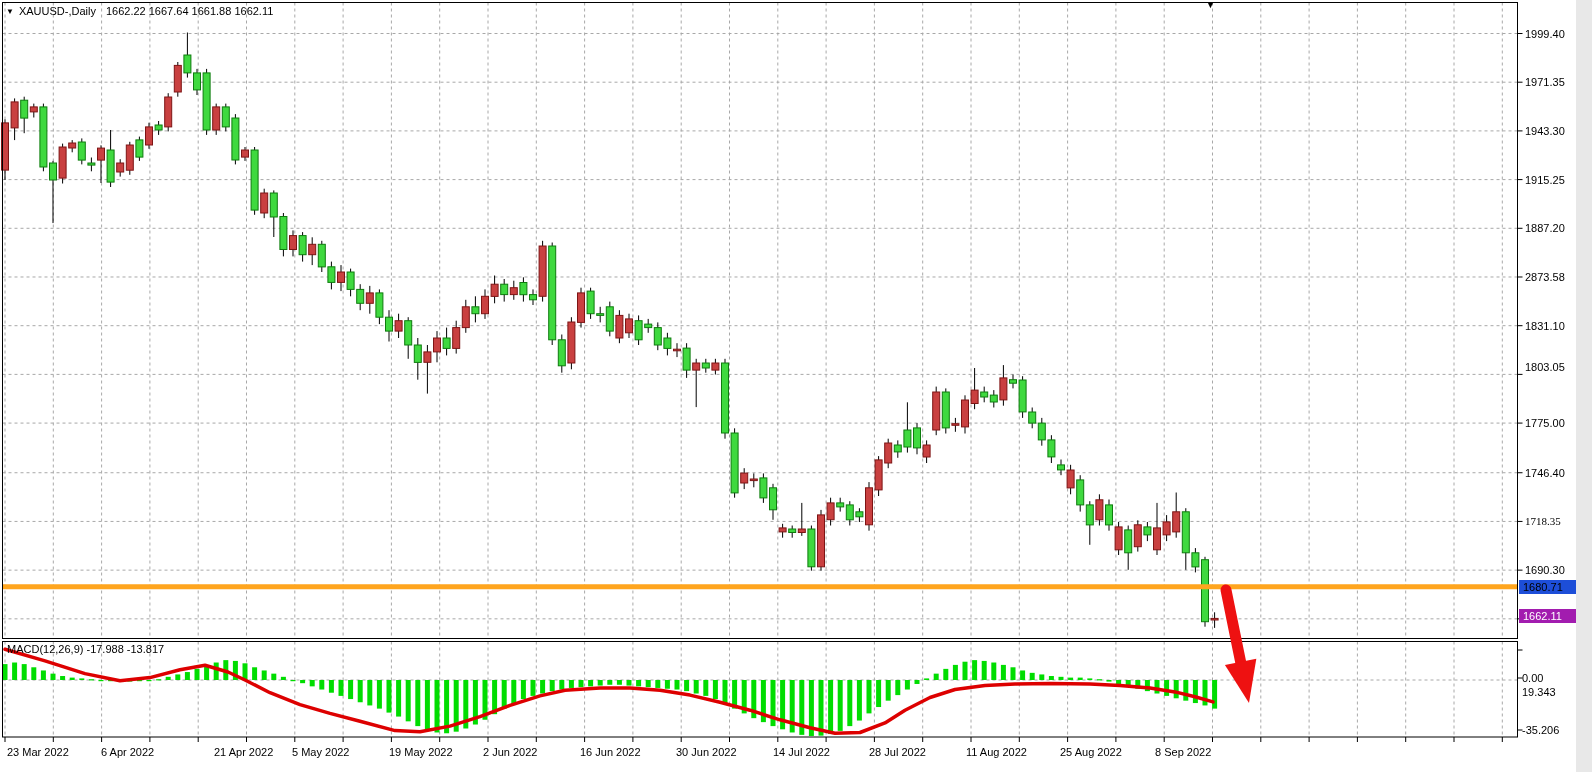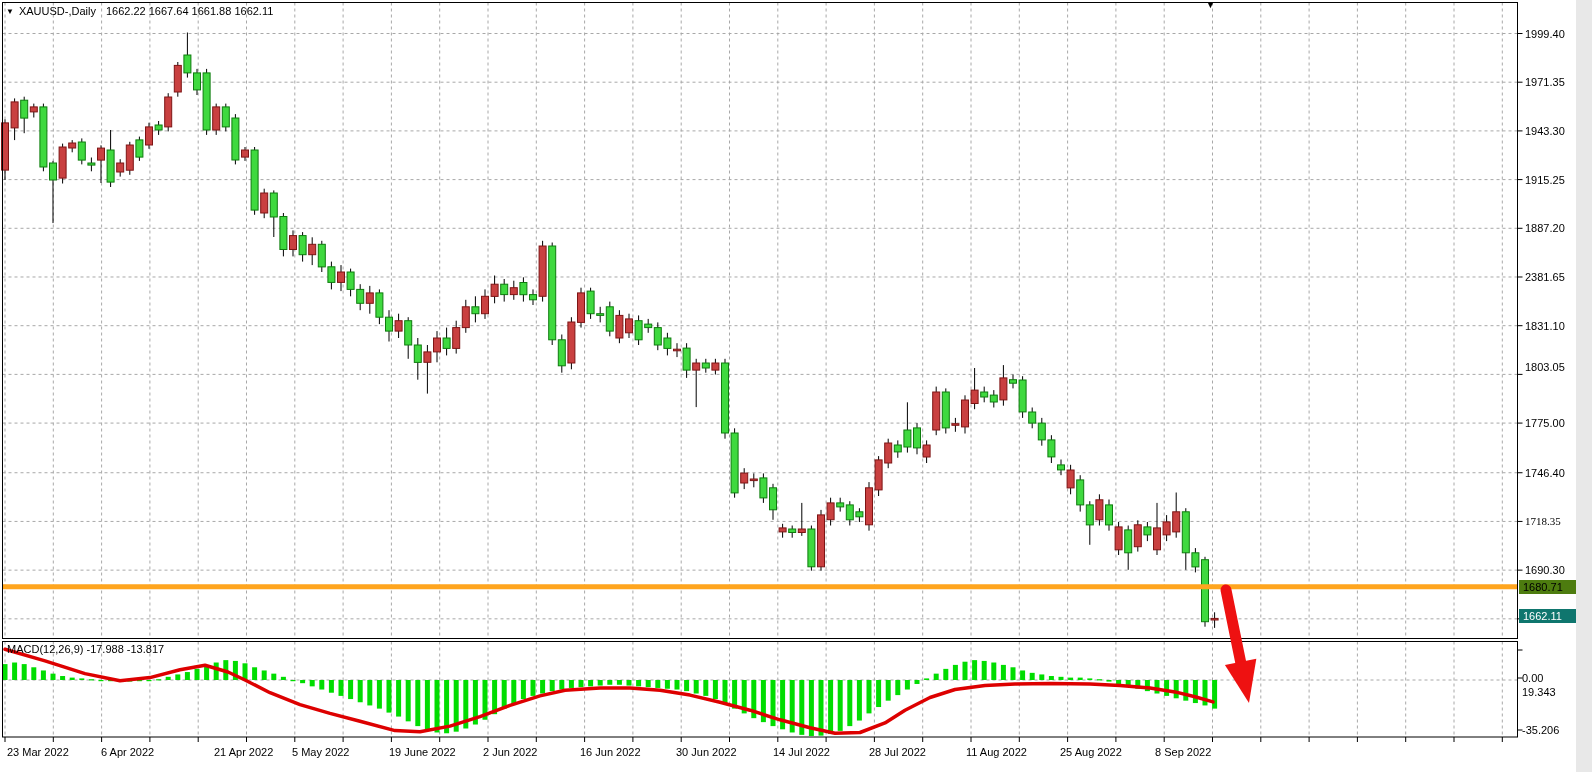--- a/index.html
+++ b/index.html
@@ -6,22 +6,22 @@
   #app{position:relative;width:1576px;height:772px;background:#ffffff;overflow:hidden;
        font-family:"Liberation Sans",sans-serif;}
   #chart-svg{position:absolute;left:0;top:0;}
   .hdr{position:absolute;left:6px;top:5px;font-size:11px;color:#000;white-space:nowrap;}
   .hdr .tri{font-size:8px;vertical-align:1px;margin-right:5px;}
   .hdr .sym{margin-right:10px;}
   .macdlbl{position:absolute;left:7px;top:643px;font-size:11px;color:#000;white-space:nowrap;}
   .axis-label{position:absolute;font-size:11px;color:#000;white-space:nowrap;transform:translateY(-50%);}
   .time-label{position:absolute;top:746px;font-size:11px;color:#000;white-space:nowrap;}
   .tag{position:absolute;left:1519px;width:70px;font-size:11px;padding:1px 0 1px 4px;transform:translateY(-50%);}
-  .tag.orange{background:#4d7c0f;color:#000;}
-  .tag.black{background:#0f766e;color:#fff;}
+  .tag.orange{background:#1d4ed8;color:#000;}
+  .tag.black{background:#a21caf;color:#fff;}
   .shift-marker{position:absolute;left:1206px;top:0px;font-size:9px;color:#000;}
 </style>
 </head>
 <body>
 
 <div id="app">
   <svg id="chart-svg" width="1592" height="772">
       <line x1="5" y1="2.5" x2="5" y2="638.5" stroke="#a8a8a8" stroke-width="1" stroke-dasharray="3,3"></line>
       <line x1="5" y1="641.5" x2="5" y2="737" stroke="#a8a8a8" stroke-width="1" stroke-dasharray="3,3"></line>
       <line x1="5" y1="737" x2="5" y2="742" stroke="#000" stroke-width="1"></line>
@@ -542,39 +542,39 @@
   </div>
 
   <div class="macdlbl">MACD(12,26,9) -17.988 -13.817</div>
 
   <div id="price-labels">
       <div class="axis-label" style="left: 1525px; top: 33.5px;">1999.40</div>
       <div class="axis-label" style="left: 1525px; top: 82.2px;">1971.35</div>
       <div class="axis-label" style="left: 1525px; top: 130.9px;">1943.30</div>
       <div class="axis-label" style="left: 1525px; top: 179.6px;">1915.25</div>
       <div class="axis-label" style="left: 1525px; top: 228.3px;">1887.20</div>
-      <div class="axis-label" style="left: 1525px; top: 277px;">2381.65</div>
+      <div class="axis-label" style="left: 1525px; top: 277px;">2873.58</div>
       <div class="axis-label" style="left: 1525px; top: 325.7px;">1831.10</div>
       <div class="axis-label" style="left: 1525px; top: 367px;">1803.05</div>
       <div class="axis-label" style="left: 1525px; top: 423.1px;">1775.00</div>
       <div class="axis-label" style="left: 1525px; top: 472.7px;">1746.40</div>
       <div class="axis-label" style="left: 1525px; top: 521.4px; font-family: Liberation Serif, serif;">1718.35</div>
       <div class="axis-label" style="left: 1525px; top: 570.1px;">1690.30</div>
     </div>
   <div id="macd-labels">
       <div class="axis-label" style="left: 1522px; top: 650px; margin-top: 42px;">19.343</div>
       <div class="axis-label" style="left: 1522px; top: 678px;">0.00</div>
       <div class="axis-label" style="left: 1522px; top: 730px;">-35.206</div>
     </div>
   <div id="time-labels">
       <div class="time-label" style="left: 7px;">23 Mar 2022</div>
       <div class="time-label" style="left: 101px;">6 Apr 2022</div>
       <div class="time-label" style="left: 214px;">21 Apr 2022</div>
       <div class="time-label" style="left: 292px;">5 May 2022</div>
-      <div class="time-label" style="left: 389px;">19 June 2022</div>
+      <div class="time-label" style="left: 389px;">19 May 2022</div>
       <div class="time-label" style="left: 483px;">2 Jun 2022</div>
       <div class="time-label" style="left: 580px;">16 Jun 2022</div>
       <div class="time-label" style="left: 676px;">30 Jun 2022</div>
       <div class="time-label" style="left: 773px;">14 Jul 2022</div>
       <div class="time-label" style="left: 869px;">28 Jul 2022</div>
       <div class="time-label" style="left: 966px;">11 Aug 2022</div>
       <div class="time-label" style="left: 1060px;">25 Aug 2022</div>
       <div class="time-label" style="left: 1155px;">8 Sep 2022</div>
     </div>
 

